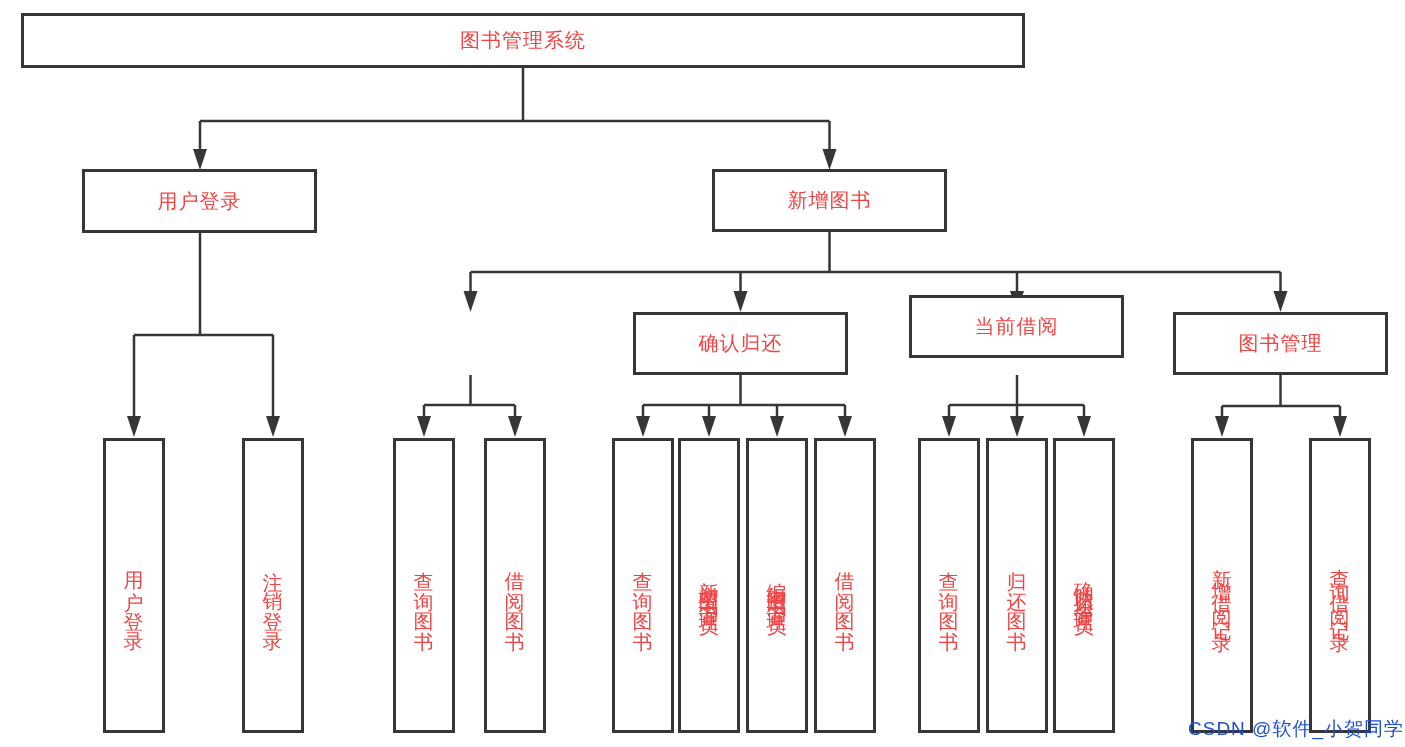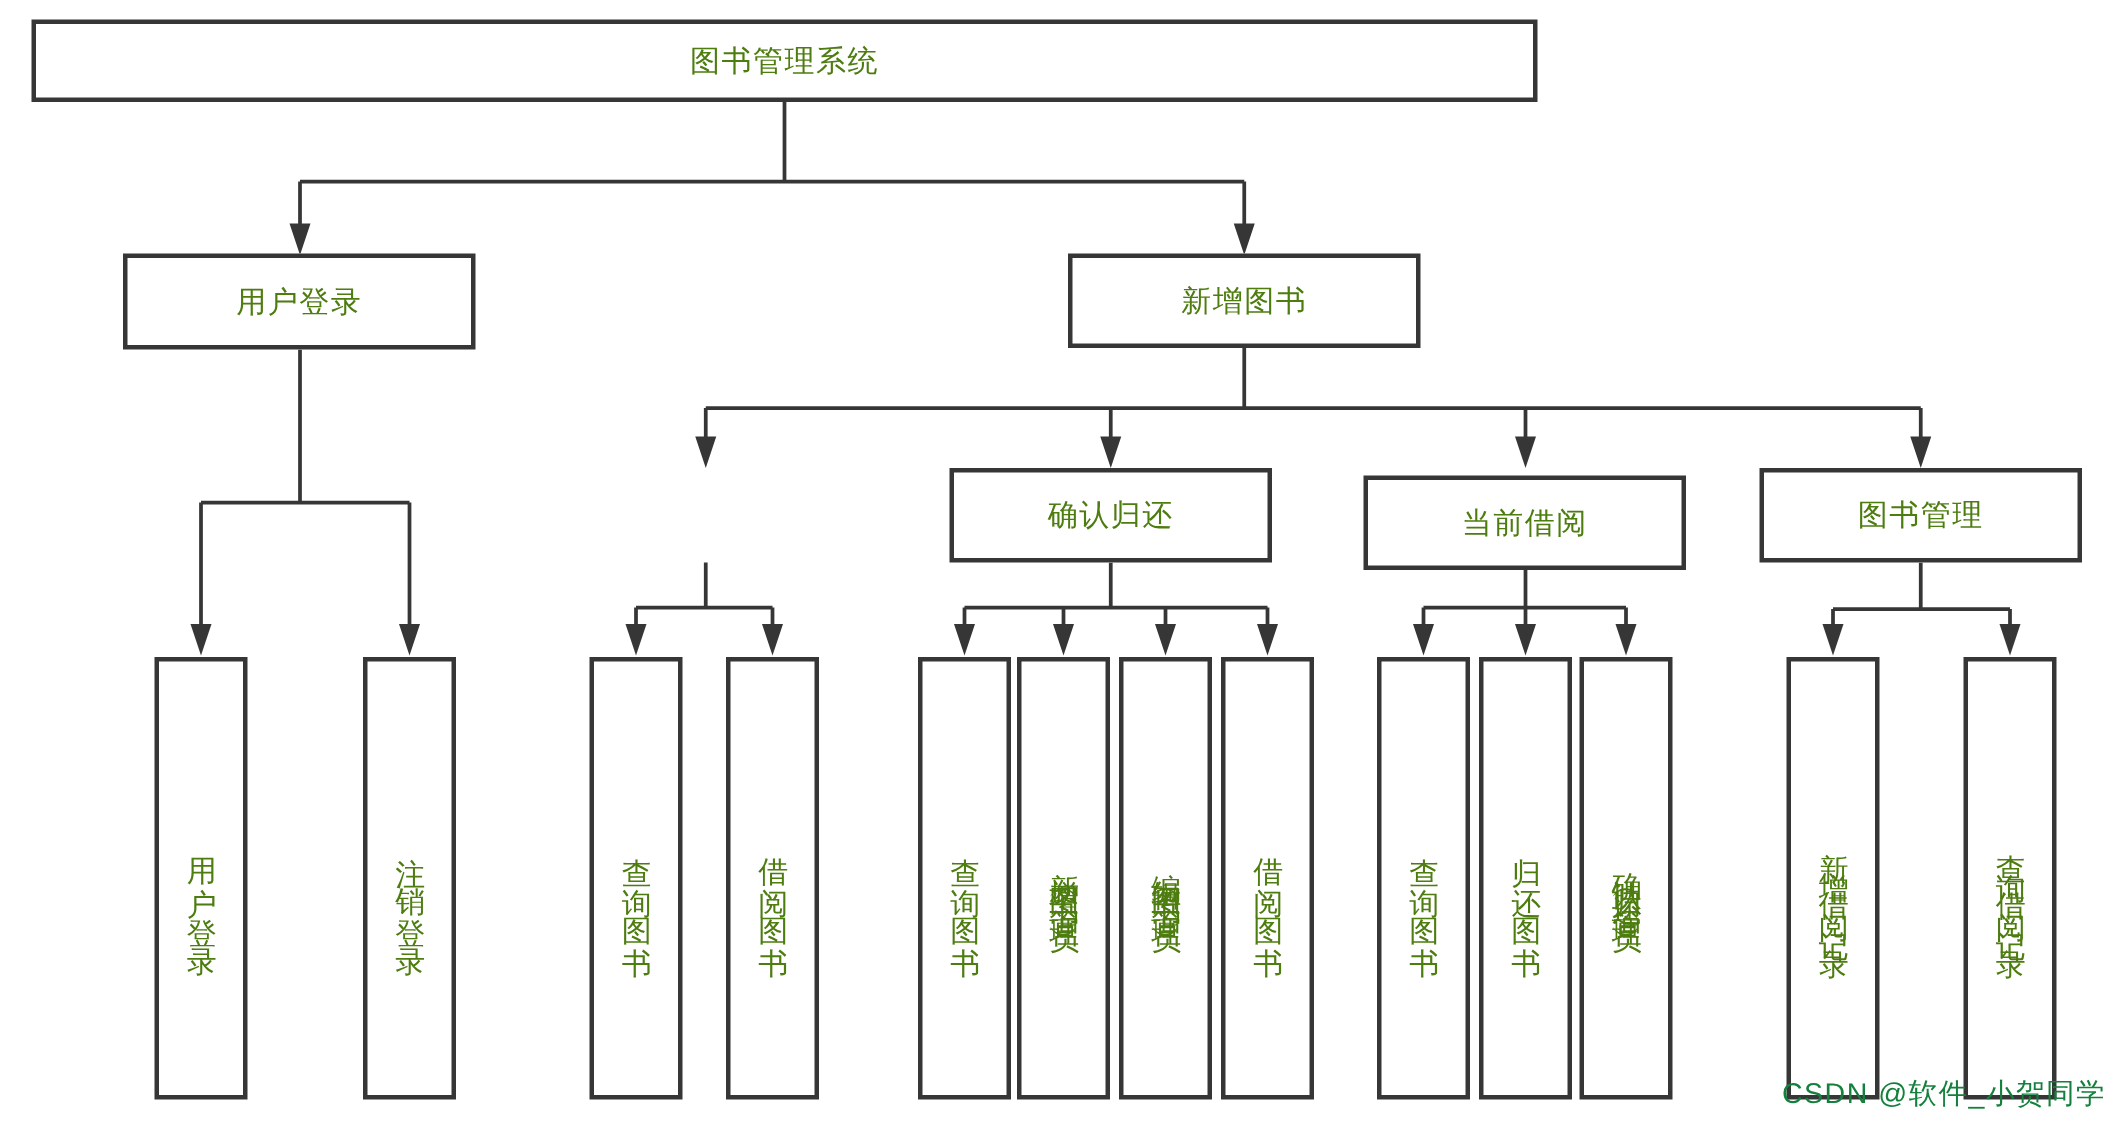--- a/index.html
+++ b/index.html
@@ -19,21 +19,21 @@
     position: absolute;
     left: 0; top: 0;
     width: 1405px;
     height: 747px;
   }
   .node {
     position: absolute;
     box-sizing: border-box;
     border: 3px solid #363636;
     background: #ffffff;
-    color: #4d7c0f;
+    color: #ef4444;
     display: flex;
     align-items: center;
     justify-content: center;
     font-size: 20px;
     letter-spacing: 1px;
   }
   .node.h {
     white-space: nowrap;
   }
   .node.v {
@@ -48,21 +48,21 @@
     line-height: 1;
   }
   .node.v.len4 span { letter-spacing: 20px; margin-bottom: -20px; }
   .node.v.len6 span { letter-spacing: 13px; margin-bottom: -13px; }
   .node.v.len9 span { letter-spacing: 5px;  margin-bottom: -5px; }
   .watermark {
     position: absolute;
     left: 1188px;
     top: 716px;
     font-size: 19px;
-    color: #15803d;
+    color: #1d4ed8;
     letter-spacing: 1px;
     white-space: nowrap;
   }
 </style>
 </head>
 <body>
 
 <div class="stage">
 
   <svg class="connectors" viewBox="0 0 1405 747" xmlns="http://www.w3.org/2000/svg">
@@ -133,21 +133,21 @@
       <polygon points="1333,416 1347,416 1340,437"></polygon>
     </g>
   </svg>
 
   <div class="node h" style="left:21px; top:13px; width:1004px; height:55px">图书管理系统</div>
 
   <div class="node h" style="left:82px; top:169px; width:235px; height:64px">用户登录</div>
   <div class="node h" style="left:712px; top:169px; width:235px; height:63px">新增图书</div>
 
   <div class="node h" style="left:633px; top:312px; width:215px; height:63px">确认归还</div>
-  <div class="node h" style="left:909px; top:317px; width:215px; height:63px">当前借阅</div>
+  <div class="node h" style="left:909px; top:295px; width:215px; height:63px">当前借阅</div>
   <div class="node h" style="left:1173px; top:312px; width:215px; height:63px">图书管理</div>
 
   <div class="node v len4" style="left:103px">
       <span>用户登录</span>
     </div>
   <div class="node v len4" style="left:242px">
       <span>注销登录</span>
     </div>
   <div class="node v len4" style="left:393px">
       <span>查询图书</span>

